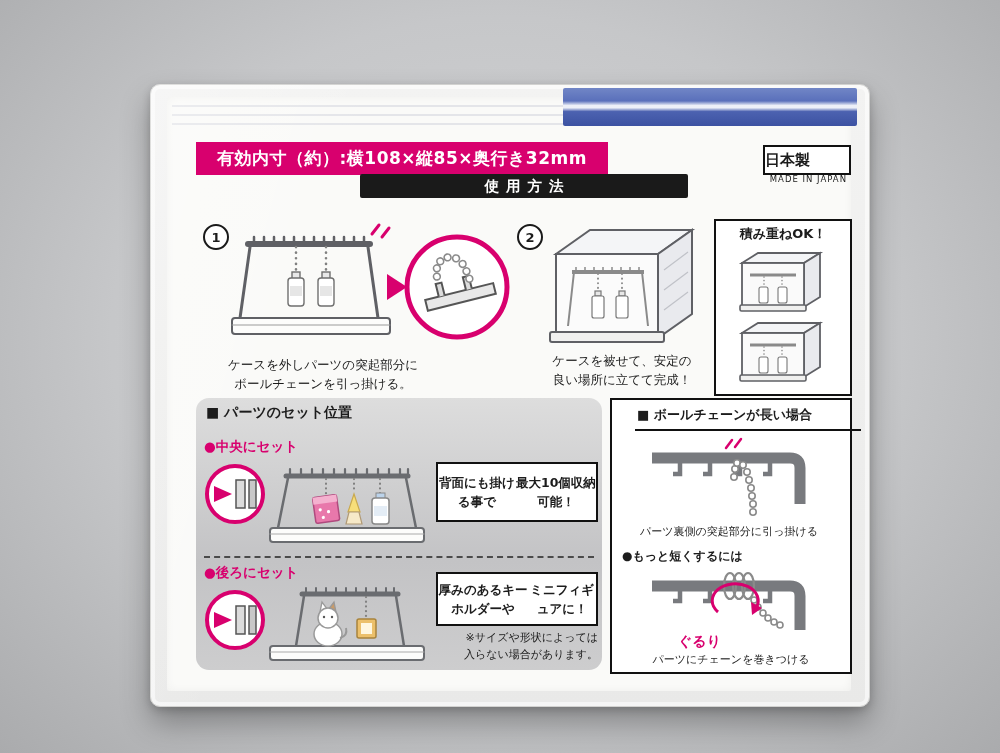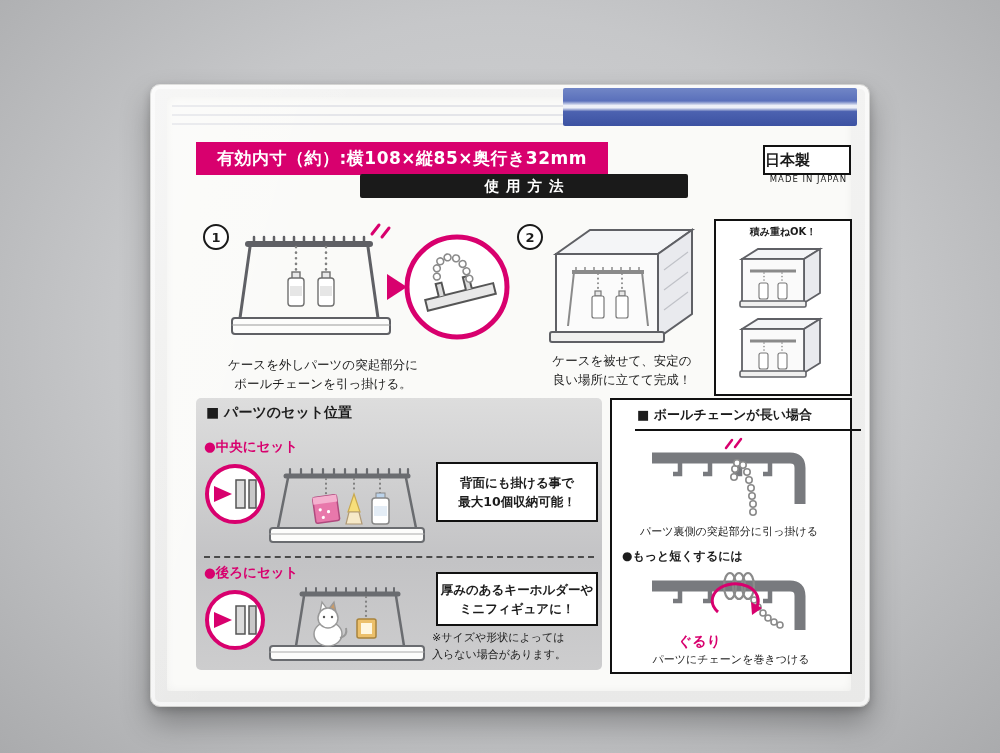--- a/index.html
+++ b/index.html
@@ -22,30 +22,30 @@
     font-size:17px;font-weight:bold;display:flex;align-items:center;justify-content:center;letter-spacing:.5px;}
   .origin-box{left:763px;top:145px;width:84px;height:26px;border:2px solid #111;background:#fff;
     display:flex;align-items:center;justify-content:flex-start;font-size:15px;font-weight:bold;}
   .origin-sub{left:763px;top:174px;width:84px;text-align:right;font-size:8.5px;font-weight:normal;letter-spacing:1px;}
   .usage-banner{left:340px;top:174px;width:328px;height:24px;background:#1a1a1a;color:#fff;border-radius:2px;
     font-size:14.5px;font-weight:bold;display:flex;align-items:center;justify-content:center;letter-spacing:7px;text-indent:7px;margin-left:20px;}
   .step-num{width:22px;height:22px;border:2px solid #1a1a1a;border-radius:50%;background:#fff;
     display:flex;align-items:center;justify-content:center;font-size:13px;font-weight:bold;}
   .cap{font-size:12.5px;line-height:1.5;text-align:center;}
   .stack-box{left:714px;top:219px;width:134px;height:173px;border:2px solid #111;background:#fff;}
-  .stack-title{font-size:10px;font-weight:bold;text-align:center;margin-top:4px;}
-  .left-panel{left:196px;top:398px;width:406px;height:272px;border-radius:5px;
+  .stack-title{font-size:13px;font-weight:bold;text-align:center;margin-top:4px;}
+  .left-panel{left:196px;top:398px;width:406px;height:272px;border-radius:13px;
     background:linear-gradient(180deg,#dddddd,#c3c3c5 60%,#cdcdce);}
   .lp-title{font-size:14px;font-weight:bold;}
   .lp-intro{font-size:12px;line-height:1.45;text-align:center;}
   .pink-label{color:#d8006e;font-weight:bold;font-size:13.5px;}
-  .note-box{background:#fff;border:2px solid #111;display:flex;flex-direction:column;align-items:center;
+  .note-box{background:#fff;border:2px solid #111;display:flex;flex-direction:row;align-items:center;
     justify-content:center;font-size:12.5px;font-weight:bold;line-height:1.55;text-align:center;}
   .dashed{border-top:2px dashed #4a4a4a;height:0;}
-  .warn{font-size:11px;line-height:1.5;text-align:left;}
+  .warn{font-size:11px;line-height:1.5;text-align:right;}
   .right-panel{left:610px;top:398px;width:238px;height:272px;border:2px solid #111;background:#fff;}
   .rp-title{position:absolute;left:17px;top:0;width:222px;margin:0 6px;padding:6px 2px 5px;
     font-size:13px;font-weight:bold;border-bottom:2px solid #111;}
   .rp-cap{font-size:11px;text-align:center;}
   .shorter{font-size:12px;font-weight:bold;}
 </style>
 </head>
 <body>
 
 <div class="scene">

